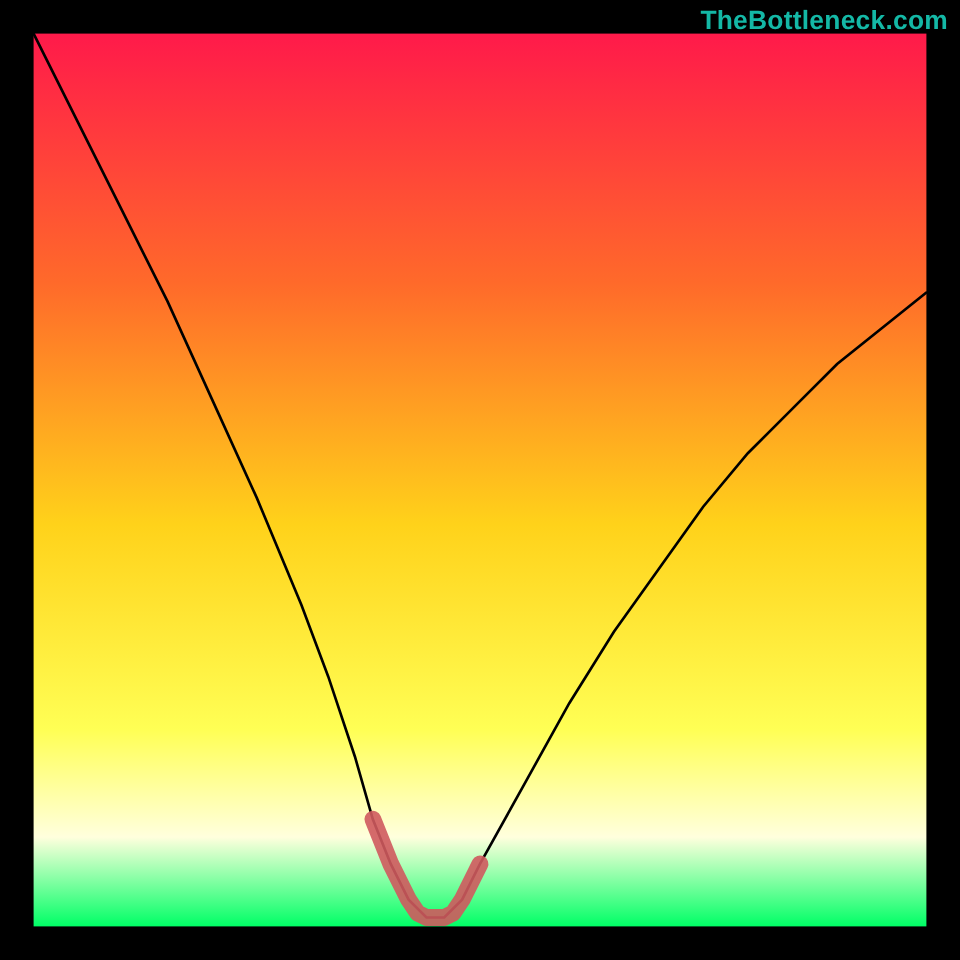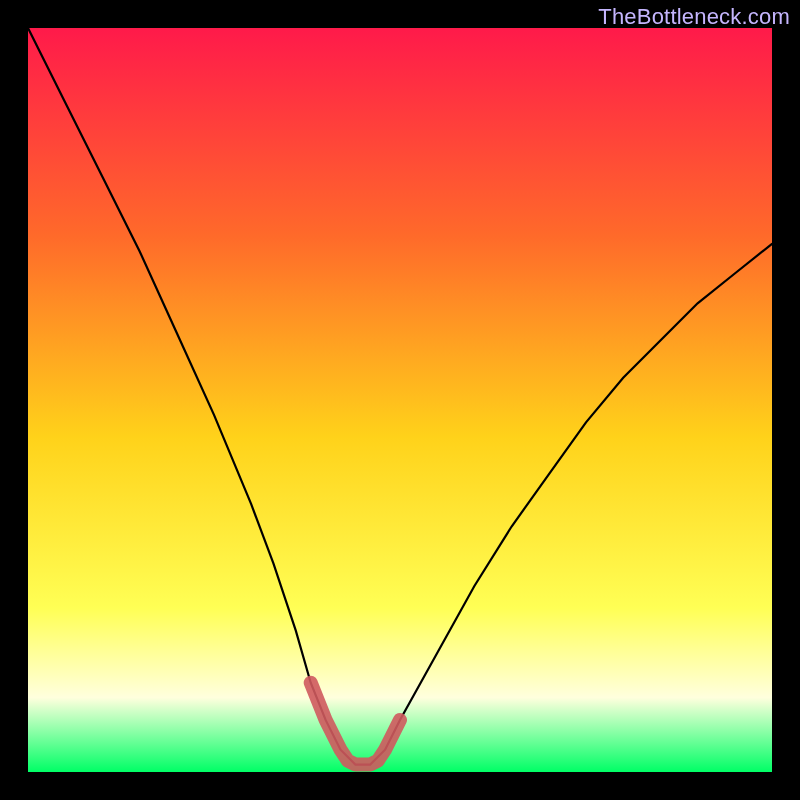--- a/index.html
+++ b/index.html
@@ -14,23 +14,23 @@
   .frame {
     position: relative;
     width: 800px;
     height: 800px;
     background: #000;
   }
   .watermark {
     position: absolute;
     top: 4px;
     right: 10px;
-    color: #c4b5fd;
+    color: #14b8a6;
     font-size: 22px;
-    font-weight: 400;
+    font-weight: 700;
     letter-spacing: 0.2px;
     z-index: 10;
   }
   svg {
     display: block;
   }
 </style>
 </head>
 <body>
 <div class="frame">

